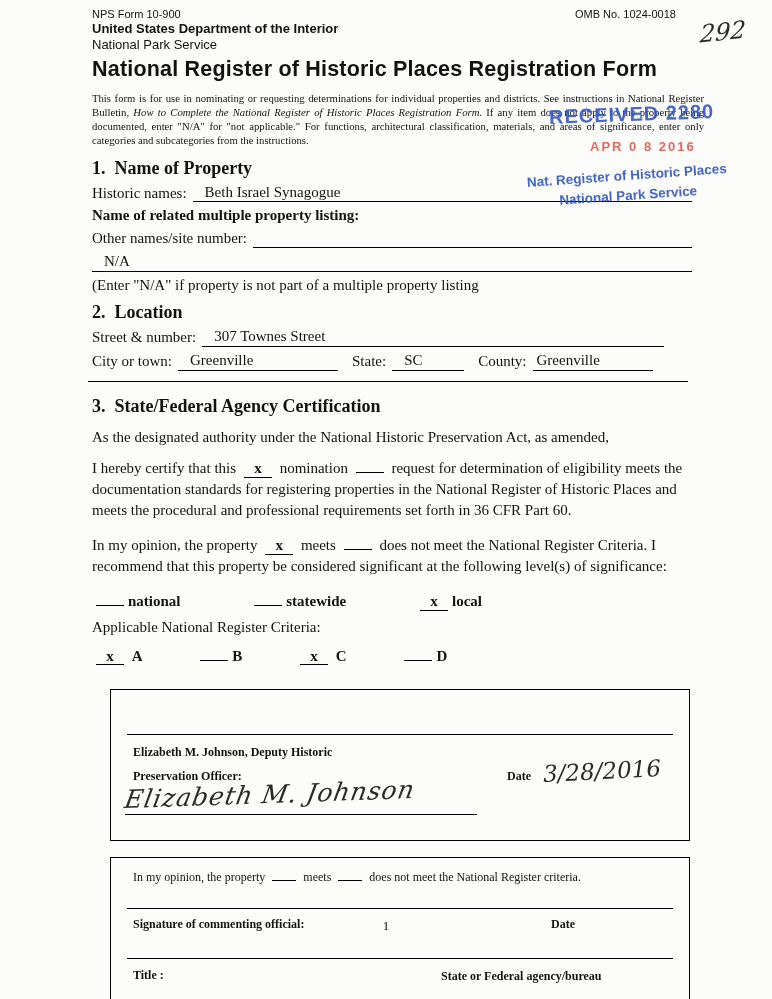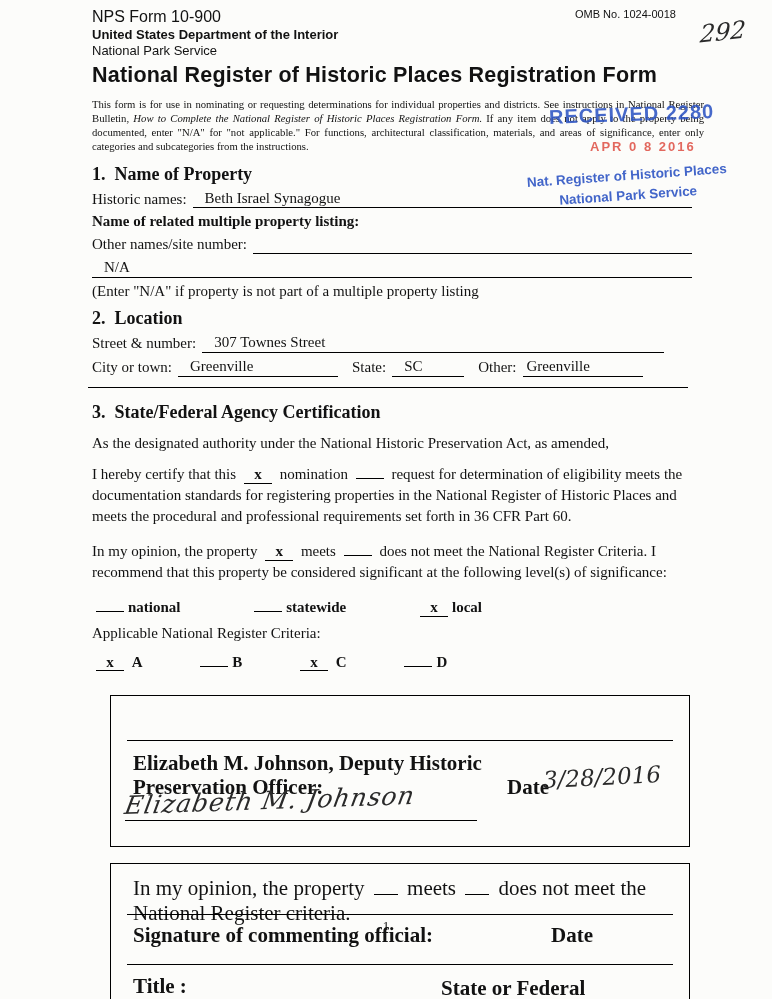--- a/index.html
+++ b/index.html
@@ -6,21 +6,21 @@
   html,body { background:#e8e8e4; }
   .page {
     position:relative; width:772px; height:999px; margin:0 auto;
     background:#fcfcfa; color:#121212; overflow:hidden;
     font-family:"Liberation Serif", serif;
   }
   .content { position:absolute; left:92px; top:8px; width:600px; }
 
   
   .sans { font-family:"Liberation Sans", sans-serif; }
-  .form-no { font-size:16px; }
+  .form-no { font-size:11px; }
   .omb { position:absolute; left:575px; top:8px; font-size:11px; }
   .dept { font-size:13px; font-weight:bold; margin-top:1px; }
   .agency { font-size:13px; margin-top:1px; }
   .doc-title { font-size:21.5px; font-weight:bold; margin-top:5px; letter-spacing:0.2px; }
 
   .handwritten-num {
     position:absolute; left:700px; top:18px; font-family:"DejaVu Serif", serif;
     font-style:italic; font-size:24px; color:#2b2b2b; transform:rotate(-6deg) skewX(-10deg);
   }
 
@@ -68,21 +68,21 @@
   .levels-row .item { margin-right:66px; }
   .levels-row b, .criteria-row b { font-weight:bold; }
   .criteria-label { margin-top:8px; font-size:15px; }
   .criteria-row { margin-top:12px; font-size:15px; }
   .criteria-row .item { margin-right:50px; }
 
   
   .sigbox { position:relative; border:1.6px solid #000; margin-left:18px; width:580px; background:transparent; }
   .box1 { margin-top:24px; height:152px; }
   .box2 { margin-top:16px; height:148px; }
-  .abs { position:absolute; font-size:21px; }
+  .abs { position:absolute; font-size:12px; }
   .b { font-weight:bold; }
   .hline { position:absolute; border-top:1.6px solid #000; }
   .hand {
     font-family:"DejaVu Serif", serif; font-style:italic; color:#2a2a2a; white-space:nowrap;
   }
   .date-hand { font-size:23px; transform:rotate(-3deg); }
   .sig-hand { font-size:25px; transform:rotate(-2deg) skewX(-12deg); letter-spacing:1px; }
 
   .page-num { position:absolute; left:0; right:0; top:918px; text-align:center; font-size:13px; }
 </style>
@@ -124,21 +124,21 @@
     <div class="s-heading s2">2.  Location</div>
     <div class="row">
       <span class="lbl">Street &amp; number:</span>
       <span class="fill" style="margin-right:28px;">307 Townes Street</span>
     </div>
     <div class="row">
       <span class="lbl">City or town:</span>
       <span class="fill fx" style="width:160px;">Greenville</span>
       <span class="lbl" style="margin-left:14px;">State:</span>
       <span class="fill fx" style="width:72px;">SC</span>
-      <span class="lbl" style="margin-left:14px;">Other:</span>
+      <span class="lbl" style="margin-left:14px;">County:</span>
       <span class="fill fx" style="width:120px; padding-left:4px;">Greenville</span>
     </div>
     <div class="divider"></div>
 
     <div class="s-heading s3">3.  State/Federal Agency Certification</div>
     <p class="para">As the designated authority under the National Historic Preservation Act, as amended,</p>
 
     <p class="para">
       <span>I hereby certify that this</span>
       <span class="mk">x</span>

